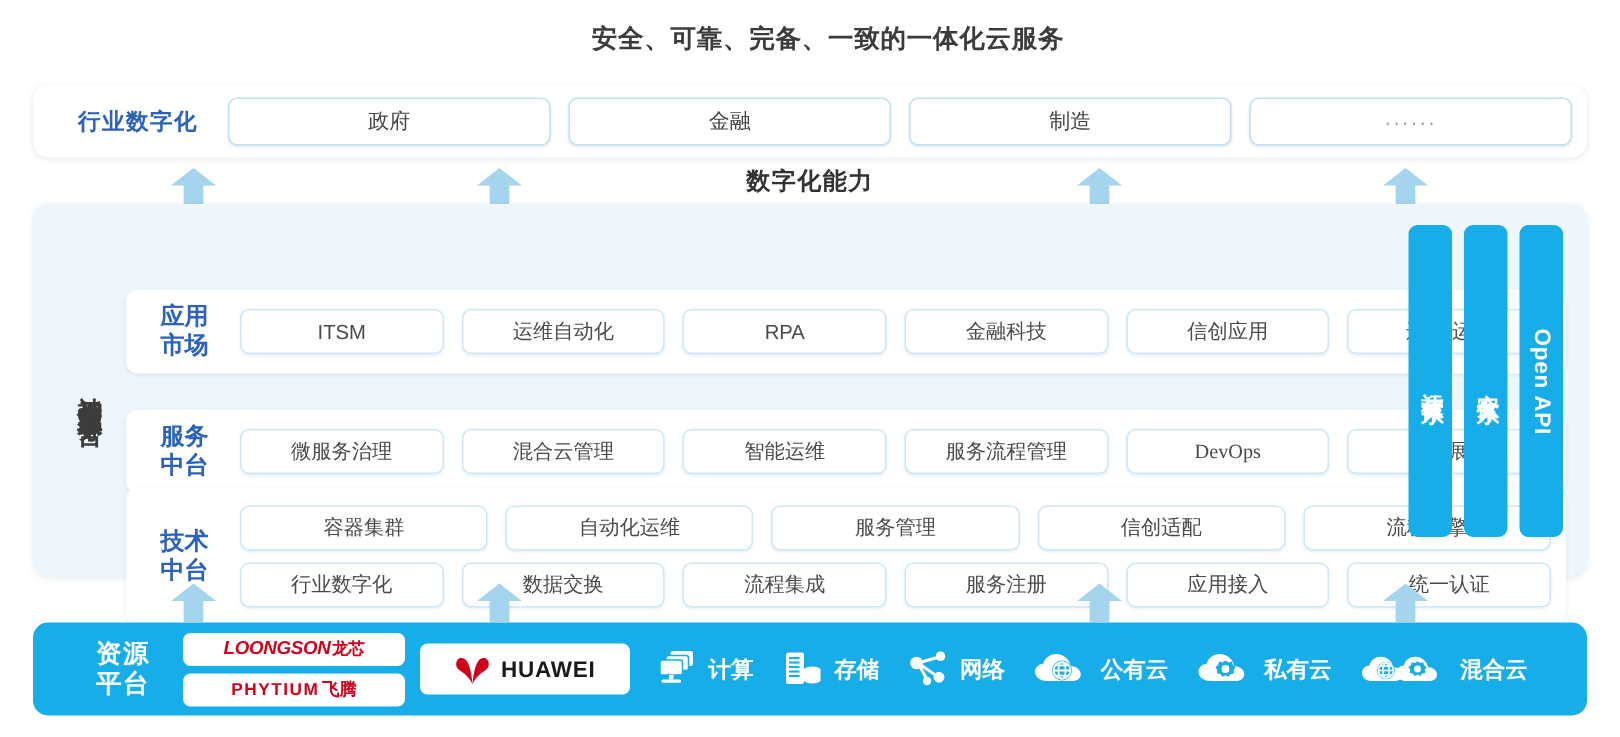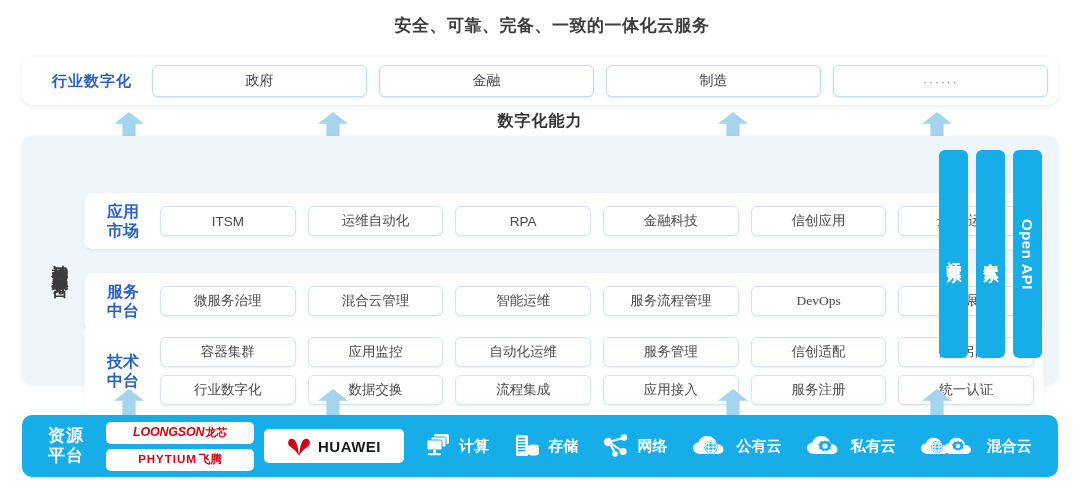--- a/index.html
+++ b/index.html
@@ -182,21 +182,21 @@
 
   
   .resource-bar {
     position: absolute;
     top: 415px; left: 22px; width: 1036px; height: 62px;
     background: #16ade8;
     border-radius: 10px;
     display: flex;
     align-items: center;
     box-sizing: border-box;
-    padding: 0 14px;
+    padding: 0 30px;
   }
   .res-label {
     flex: 0 0 60px;
     color: #fff;
     font-weight: bold;
     font-size: 17px;
     line-height: 20px;
     text-align: center;
     letter-spacing: 1px;
   }
@@ -287,32 +287,31 @@
     </div>
 
     <div class="layer layer-c">
       <div class="layer-label">
         <div>技术</div>
         <div>中台</div>
       </div>
       <div class="layer-items stacked">
         <div class="row">
           <div class="item">容器集群</div>
-          <div class="item">应用监控</div>
           <div class="item">自动化运维</div>
           <div class="item">服务管理</div>
           <div class="item">信创适配</div>
           <div class="item">流程引擎</div>
         </div>
         <div class="row">
           <div class="item">行业数字化</div>
           <div class="item">数据交换</div>
           <div class="item">流程集成</div>
+          <div class="item">服务注册</div>
           <div class="item">应用接入</div>
-          <div class="item">服务注册</div>
           <div class="item">统一认证</div>
         </div>
       </div>
     </div>
 
     <div class="vtabs">
       <div class="vtab">运营体系</div>
       <div class="vtab">安全体系</div>
       <div class="vtab latin">Open API</div>
     </div>

